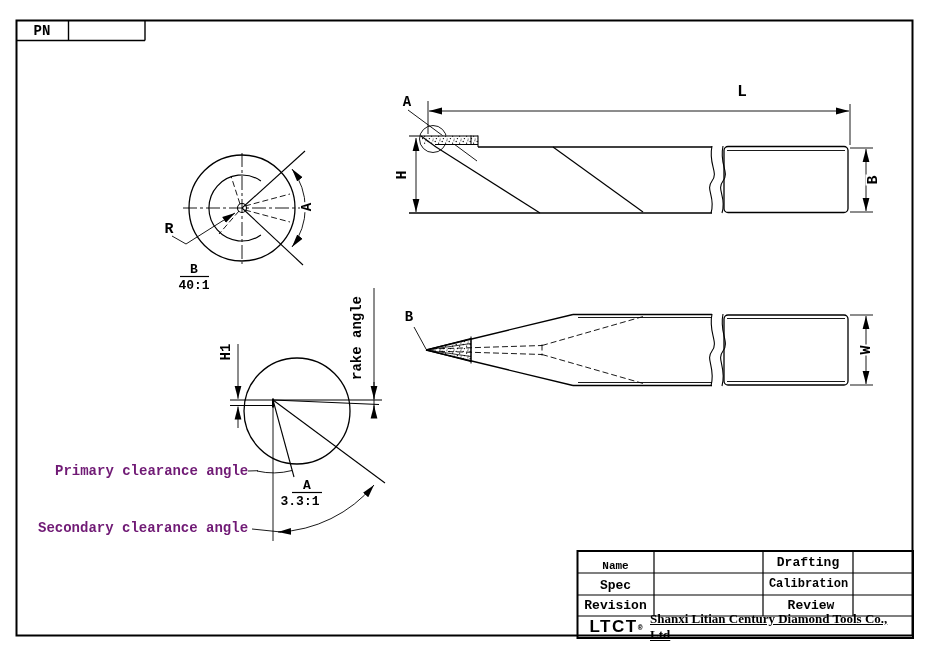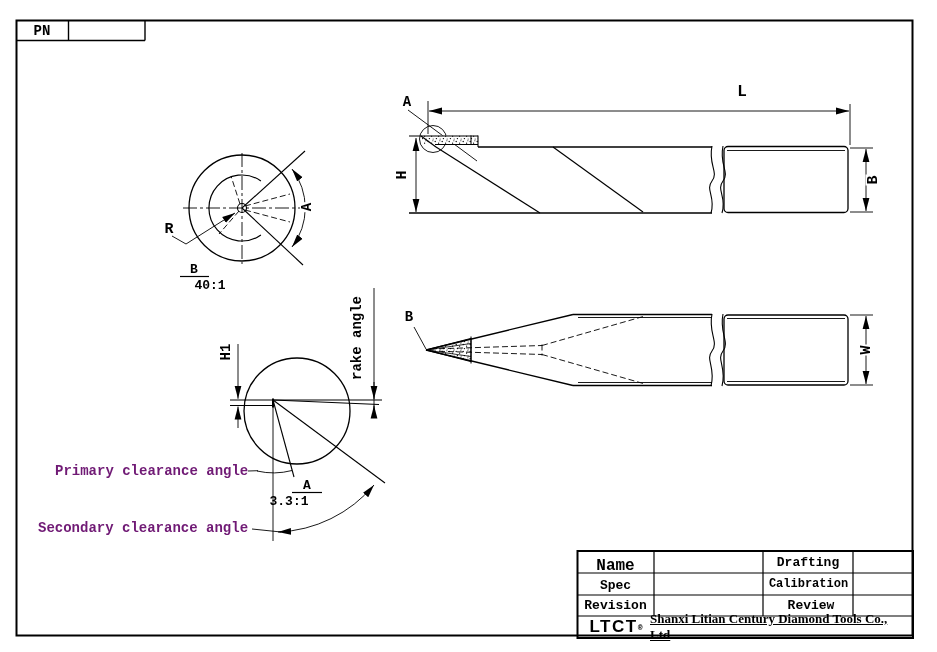--- a/index.html
+++ b/index.html
@@ -183,38 +183,38 @@
     <line x1="763" y1="551" x2="763" y2="616" stroke-width="1.2"></line>
     <line x1="853" y1="551" x2="853" y2="616" stroke-width="1.2"></line>
   </g>
 </svg>
 
 <div class="lbl" style="left:42px;top:31px;font-size:14px;">PN</div>
 
 <div class="lbl" style="left:169px;top:229px;font-size:15px;">R</div>
 <div class="lbl rot onln" style="left:307px;top:207px;font-size:14px;">A</div>
 <div class="lbl" style="left:194px;top:269px;font-size:13px;">B</div>
-<div class="lbl" style="left:194px;top:285px;font-size:13px;margin-left:16px;">40:1</div>
+<div class="lbl" style="left:194px;top:285px;font-size:13px;">40:1</div>
 
 <div class="lbl" style="left:407px;top:102px;font-size:14px;">A</div>
 <div class="lbl" style="left:742px;top:92px;font-size:16px;">L</div>
 <div class="lbl rot" style="left:402px;top:175px;font-size:15px;">H</div>
 <div class="lbl rot onln" style="left:873px;top:180px;font-size:15px;">B</div>
 
 <div class="lbl" style="left:409px;top:317px;font-size:14px;">B</div>
 <div class="lbl rot onln" style="left:866px;top:350px;font-size:15px;">W</div>
 
 <div class="lbl rot" style="left:226px;top:352px;font-size:14px;">H1</div>
 <div class="lbl rot" style="left:357px;top:338px;font-size:14px;">rake angle</div>
 <div class="leftlbl" style="left:55px;top:471px;font-size:14px;">Primary clearance angle</div>
 <div class="leftlbl" style="left:38px;top:528px;font-size:14px;">Secondary clearance angle</div>
 <div class="lbl" style="left:307px;top:485px;font-size:13px;">A</div>
-<div class="lbl" style="left:289px;top:501px;font-size:13px;text-align:center;">3.3:1</div>
-
-<div class="tb" style="left:577px;top:551px;width:77px;height:29px;font-size:16px;">Name</div>
+<div class="lbl" style="left:300px;top:501px;font-size:13px;text-align:center;">3.3:1</div>
+
+<div class="tb" style="left:577px;top:551px;width:77px;height:29px;font-size:11px;">Name</div>
 <div class="tb" style="left:654px;top:551px;width:109px;height:22px;font-size:13px;"></div>
 <div class="tb" style="left:763px;top:551px;width:90px;height:22px;font-size:13px;">Drafting</div>
 <div class="tb" style="left:853px;top:551px;width:60px;height:22px;font-size:13px;"></div>
 
 <div class="tb" style="left:577px;top:573px;width:77px;height:24px;font-size:13px;font-family:Liberation Mono, monospace;">Spec</div>
 <div class="tb" style="left:654px;top:573px;width:109px;height:22px;font-size:13px;"></div>
 <div class="tb" style="left:763px;top:573px;width:91px;height:22px;font-size:12px;">Calibration</div>
 <div class="tb" style="left:853px;top:573px;width:60px;height:22px;font-size:13px;"></div>
 
 <div class="tb" style="left:577px;top:595px;width:77px;height:21px;font-size:13px;">Revision</div>

